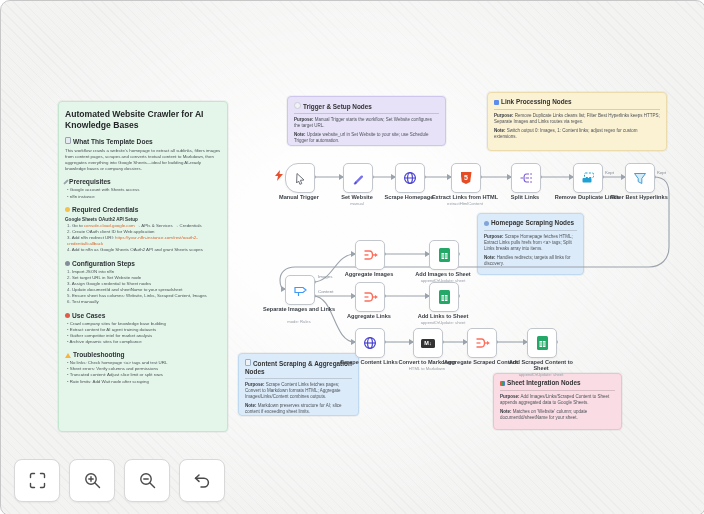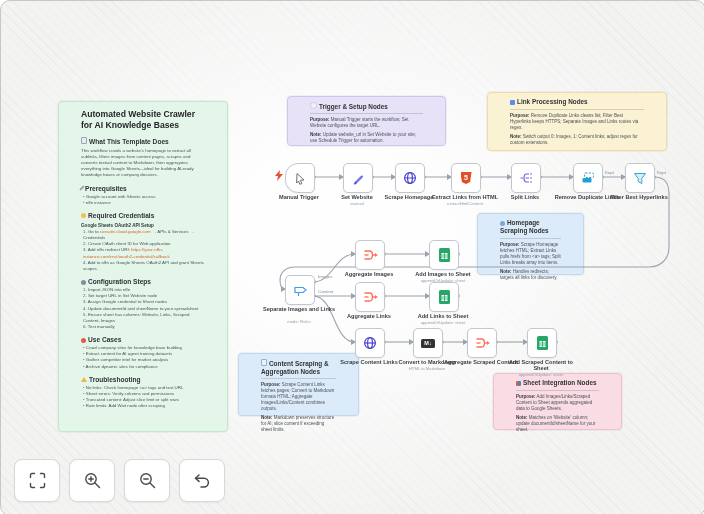--- a/index.html
+++ b/index.html
@@ -2,21 +2,21 @@
 <html><head>
 <meta charset="utf-8">
 <style>
   html,body{margin:0;padding:0;background:#fff;font-family:"Liberation Sans",sans-serif;}
   .frame{position:relative;width:704px;height:514px;border:1px solid #c7c7c7;border-radius:10px;overflow:hidden;
     background:#f3f3f2;
     background-image:repeating-linear-gradient(45deg,rgba(120,120,130,.05) 0 1px,transparent 1px 7px);}
   .glow{position:absolute;inset:0;background:radial-gradient(ellipse at 48% 45%,rgba(255,255,255,.92) 20%,rgba(255,255,255,0) 72%);pointer-events:none;z-index:0;}
 
   
-  .note{position:absolute;border-radius:4px;padding:5px 22px;box-sizing:border-box;z-index:1;box-shadow:0 0 0 1px rgba(0,0,0,.04);}
+  .note{position:absolute;border-radius:4px;padding:5px 6px;box-sizing:border-box;z-index:1;box-shadow:0 0 0 1px rgba(0,0,0,.04);}
   .note h2{margin:0 0 2px 0;font-size:6.4px;font-weight:bold;color:#333;border-bottom:1px solid rgba(0,0,0,.14);padding-bottom:2.5px;line-height:1.25;}
   .note p{margin:3px 0 0 0;font-size:4.5px;line-height:1.35;color:#4c5258;}
   .note b{color:#33383d;}
   .n-main{left:57px;top:100px;width:170px;height:331px;background:#e4f6ea;border:1px solid #c3e6d0;}
   .n-main h1{margin:2px 0 4px 0;font-size:8.6px;line-height:1.3;color:#242628;}
   .n-main h3{margin:6px 0 2px 0;font-size:6.6px;color:#2e3236;}
   .n-main p,.n-main li{font-size:4.4px;line-height:1.4;color:#4c5258;}
   .n-main .subhead{font-weight:bold;font-size:4.6px;color:#33383d;margin-top:4px;}
   .n-main ul,.n-main ol{margin:1px 0 0 0;padding-left:2px;list-style:none;}
   .n-main li{margin:0;}

